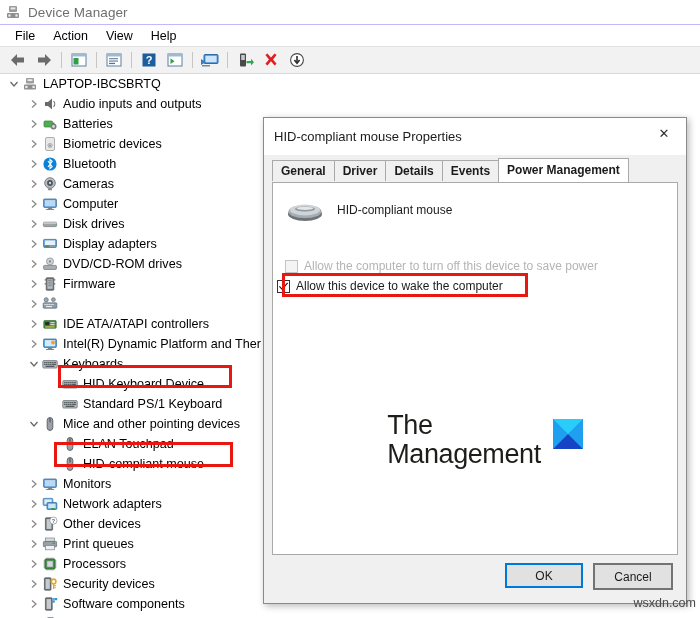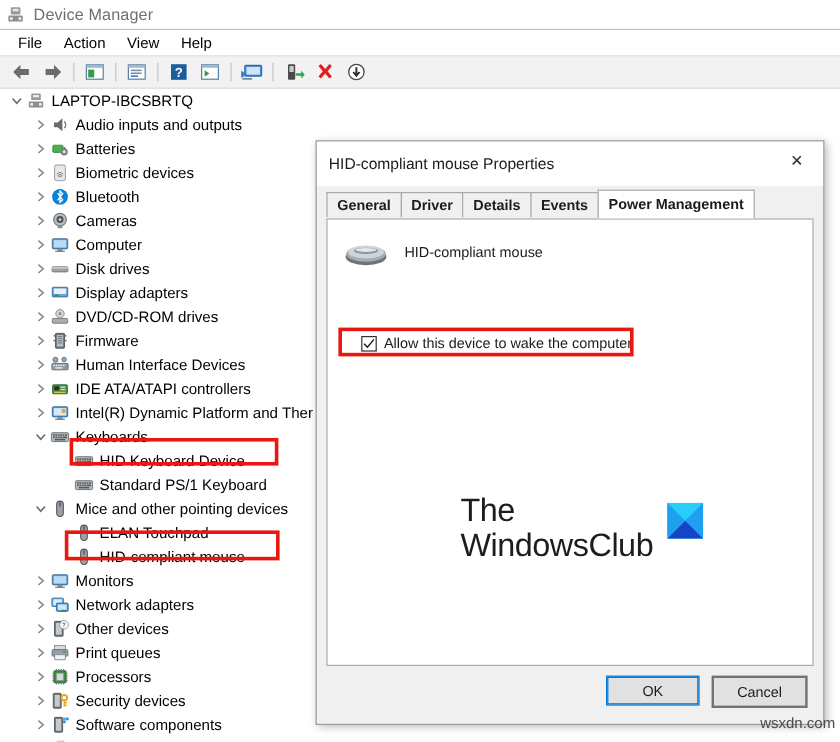--- a/index.html
+++ b/index.html
@@ -110,21 +110,21 @@
   .tabpanel {
     position: absolute; left: 8px; top: 27px; right: 8px; bottom: 48px;
     background: #ffffff; border: 1px solid #a9a9a9;
   }
   .dev-head { position: absolute; left: 12px; top: 14px; display: flex; align-items: center; }
   .dev-head-name { font-size: 12px; color: #1b1b1b; margin-left: 12px; }
   .mouse-pic { width: 40px; height: 26px; display: block; }
 
   .cb-row { position: absolute; display: flex; align-items: center; }
   .cb-row.first { left: 12px; top: 76px; }
-  .cb-row.second { left: 28px; top: 96px; }
+  .cb-row.second { left: 4px; top: 96px; }
   .cbx {
     width: 13px; height: 13px; box-sizing: border-box;
     display: flex; align-items: center; justify-content: center;
     flex: 0 0 13px;
   }
   .cbx.enabled { border: 1px solid #333; background: #fff; }
   .cbx.disabled { border: 1px solid #c4c4c4; background: #f4f4f4; }
   .cb-label { font-size: 12px; margin-left: 6px; color: #1b1b1b; }
   .cb-label.disabled { color: #b4b4b4; }
 
@@ -442,21 +442,20 @@
               <rect x="2.4" y="7.9" width="1.4" height="1.2" fill="#e6ebef"></rect>
               <rect x="4.4" y="7.9" width="1.4" height="1.2" fill="#e6ebef"></rect>
               <rect x="6.4" y="7.9" width="1.4" height="1.2" fill="#e6ebef"></rect>
               <rect x="8.4" y="7.9" width="1.4" height="1.2" fill="#e6ebef"></rect>
               <rect x="10.4" y="7.9" width="1.4" height="1.2" fill="#e6ebef"></rect>
               <rect x="4" y="10" width="6" height="1.2" fill="#e6ebef"></rect>
               <circle cx="4.2" cy="3.8" r="2.1" fill="#9aa7b1" stroke="#5d6a74" stroke-width="0.7"></circle>
               <circle cx="11.4" cy="3.6" r="1.9" fill="#9aa7b1" stroke="#5d6a74" stroke-width="0.7"></circle>
             </svg>
           </span>
-          <span class="tree-label">Human Interface Devices</span>
         </div>
         <div class="tree-row" style="padding-left:26px">
           <span class="tw">
             <svg width="10" height="10" viewBox="0 0 10 10">
               <path d="M3 1.5 L7 5 L3 8.5" stroke="#8a8a8a" stroke-width="1.3" fill="none"></path>
             </svg>
           </span>
           <span>
             <svg class="dev-icon" viewBox="0 0 16 16">
               <rect x="1.8" y="4.6" width="12.4" height="7.6" rx="0.8" fill="#3f8f3f" stroke="#2c6b2c" stroke-width="0.7"></rect>
@@ -746,36 +745,40 @@
               <ellipse cx="20" cy="17" rx="17" ry="7" fill="#6d7378"></ellipse>
               <ellipse cx="20" cy="14.5" rx="16.5" ry="6.6" fill="#a6adb3"></ellipse>
               <ellipse cx="20" cy="13" rx="15" ry="5.4" fill="#cfd4d8"></ellipse>
               <ellipse cx="20" cy="12" rx="10" ry="2.6" fill="#8e959b"></ellipse>
               <ellipse cx="20" cy="11.3" rx="8.5" ry="1.6" fill="#e3e6e9"></ellipse>
             </svg>
           </span>
           <span class="dev-head-name">HID-compliant mouse</span>
         </div>
 
+        <div class="cb-row first">
+          <span class="cbx disabled"></span>
+          <span class="cb-label disabled">Allow the computer to turn off this device to save power</span>
+        </div>
 
         <div class="cb-row second">
           <span class="cbx enabled">
             <svg width="11" height="11" viewBox="0 0 11 11">
               <path d="M1.4 5.4 L4.2 8.4 L9.6 1.8" stroke="#1b1b1b" stroke-width="1.2" fill="none"></path>
             </svg>
           </span>
           <span class="cb-label">Allow this device to wake the computer</span>
         </div>
 
         <div class="redbox" style="left:9px; top:90px; width:246px; height:24px;"></div>
 
         <div class="watermark">
           <div>
             <div class="wm-text">The</div>
-            <div class="wm-text">WindowsClub</div>
+            <div class="wm-text">Management</div>
           </div>
           <span class="wm-logo">
             <svg class="wm-logo" viewBox="0 0 30 30">
               <rect width="30" height="30" fill="#22c6f5"></rect>
               <path d="M0 0 L15 15 L30 0 Z" fill="#29cdfa"></path>
               <path d="M0 0 L15 15 L0 30 Z" fill="#1f9ff0"></path>
               <path d="M30 0 L15 15 L30 30 Z" fill="#1f9ff0"></path>
               <path d="M0 30 L15 15 L30 30 Z" fill="#1544c4"></path>
             </svg>
           </span>

